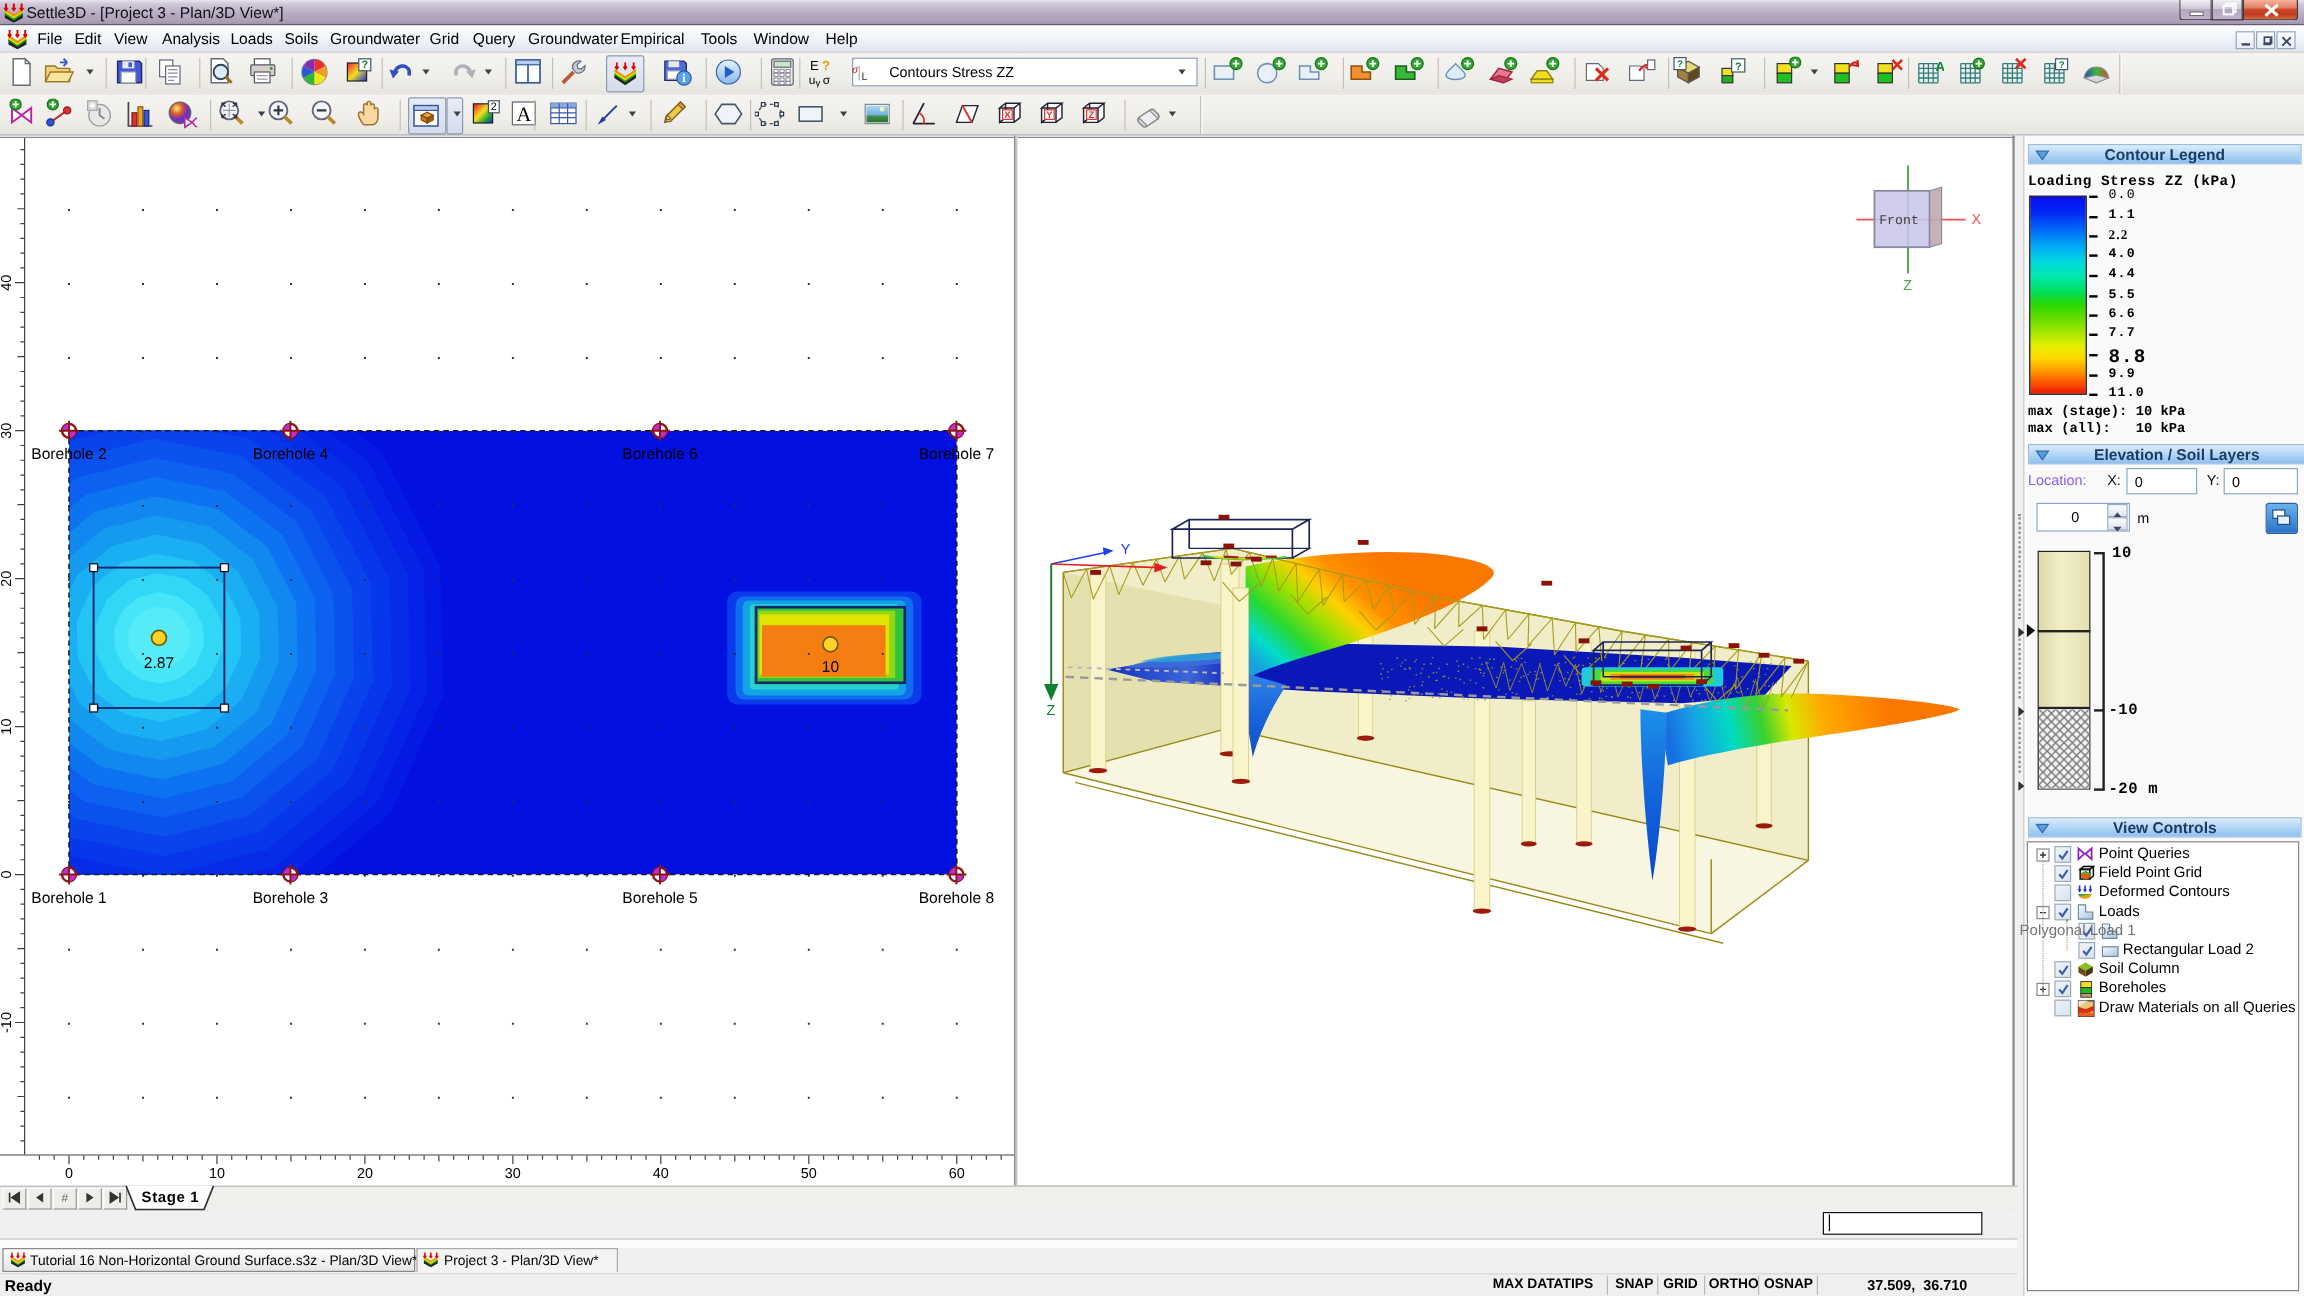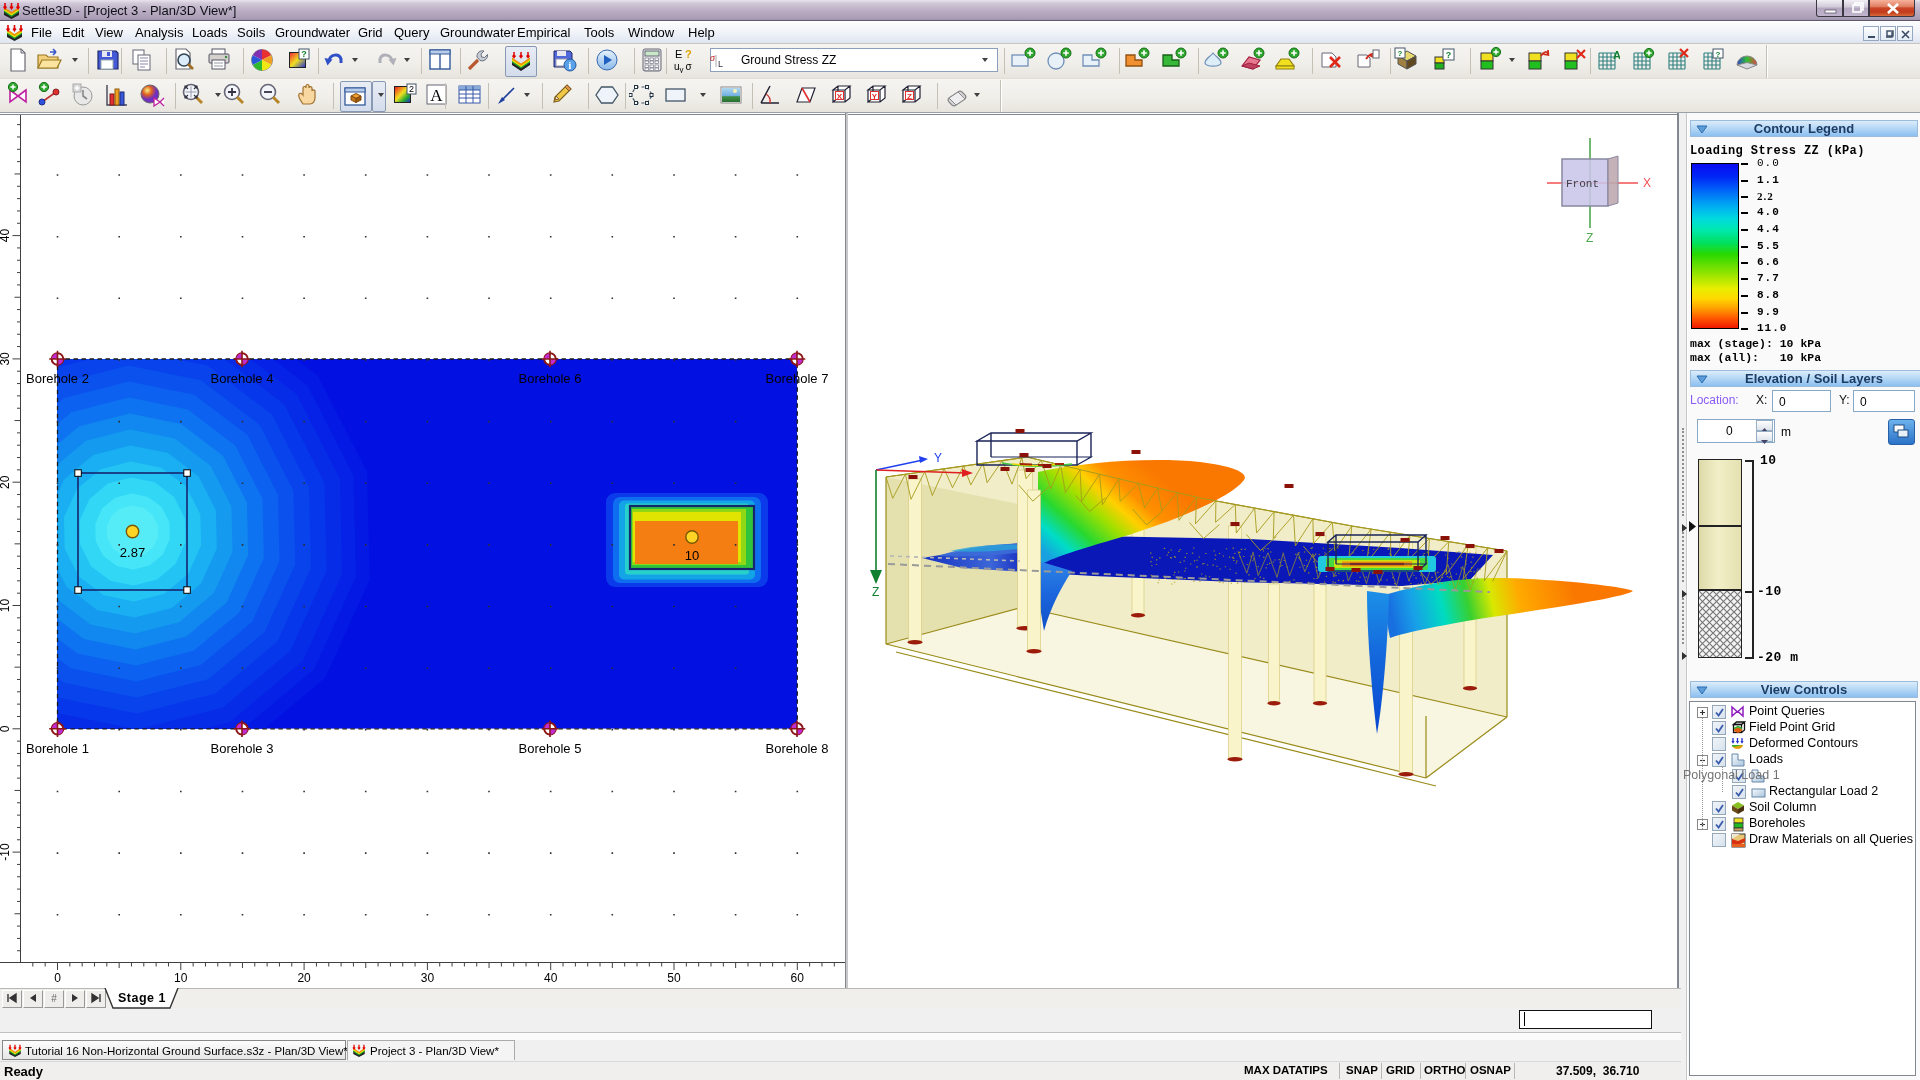--- a/index.html
+++ b/index.html
@@ -322,21 +322,21 @@
 <div class="sep1" style="left:634px;top:48px"></div>
 <div class="sep1" style="left:666px;top:48px"></div>
 <div class="sep1" style="left:1004px;top:48px"></div>
 <div class="sep1" style="left:1119px;top:48px"></div>
 <div class="sep1" style="left:1198px;top:48px"></div>
 <div class="sep1" style="left:1312px;top:48px"></div>
 <div class="sep1" style="left:1390px;top:48px"></div>
 <div class="sep1" style="left:1470px;top:48px"></div>
 <div class="sep1" style="left:1590px;top:48px"></div>
 <div class="abs" style="left:1766px;top:45px;width:2px;height:33px;border-left:1px solid #c3c0b6;border-right:1px solid #fff"></div>
-<div class="combo" style="left:710px;top:48px;width:288px;height:24px;line-height:22px;padding-left:30px">Ground Stress ZZ</div>
+<div class="combo" style="left:710px;top:48px;width:288px;height:24px;line-height:22px;padding-left:30px">Contours Stress ZZ</div>
 <div class="ti" style="left:708px;top:49px"><svg width="24" height="24">
       <text x="2" y="12" font-size="10" fill="#c02020" font-family="Liberation Serif" font-style="italic">σ</text>
       <text x="10" y="18" font-size="9" fill="#334" font-family="Liberation Sans">L</text>
       <line x1="8" y1="6" x2="8" y2="18" stroke="#aaa"></line>
     </svg></div>
 <div class="dd" style="left:982px;top:58px"></div>
 <div class="ti" style="left:5px;top:82px"><svg width="26" height="26" viewBox="0 0 26 26">
       <path d="M5,8 L13,14 L5,20 z" fill="#fff" stroke="#c020a0" stroke-width="1.6"></path>
       <path d="M21,8 L13,14 L21,20 z" fill="#fff" stroke="#c020a0" stroke-width="1.6"></path>
       <circle cx="8" cy="5" r="4.6" fill="#30a830" stroke="#187018"></circle>
@@ -789,21 +789,21 @@
 <div class="abs" style="left:1757px;top:206px;font-size:11px;font-weight:bold;font-family:'Liberation Mono',monospace;letter-spacing:1px">4.0</div>
 <div class="abs" style="left:1741px;top:229px;width:7px;height:1.5px;background:#000"></div>
 <div class="abs" style="left:1757px;top:223px;font-size:11px;font-weight:bold;font-family:'Liberation Mono',monospace;letter-spacing:1px">4.4</div>
 <div class="abs" style="left:1741px;top:246px;width:7px;height:1.5px;background:#000"></div>
 <div class="abs" style="left:1757px;top:240px;font-size:11px;font-weight:bold;font-family:'Liberation Mono',monospace;letter-spacing:1px">5.5</div>
 <div class="abs" style="left:1741px;top:262px;width:7px;height:1.5px;background:#000"></div>
 <div class="abs" style="left:1757px;top:256px;font-size:11px;font-weight:bold;font-family:'Liberation Mono',monospace;letter-spacing:1px">6.6</div>
 <div class="abs" style="left:1741px;top:278px;width:7px;height:1.5px;background:#000"></div>
 <div class="abs" style="left:1757px;top:272px;font-size:11px;font-weight:bold;font-family:'Liberation Mono',monospace;letter-spacing:1px">7.7</div>
 <div class="abs" style="left:1741px;top:295px;width:7px;height:1.5px;background:#000"></div>
-<div class="abs" style="left:1757px;top:289px;font-size:11px;font-weight:bold;font-family:'Liberation Mono',monospace;letter-spacing:1px">8.8</div>
+<div class="abs" style="left:1757px;top:289px;font-size:16px;font-weight:bold;font-family:'Liberation Mono',monospace;letter-spacing:1px">8.8</div>
 <div class="abs" style="left:1741px;top:312px;width:7px;height:1.5px;background:#000"></div>
 <div class="abs" style="left:1757px;top:306px;font-size:11px;font-weight:bold;font-family:'Liberation Mono',monospace;letter-spacing:1px">9.9</div>
 <div class="abs" style="left:1741px;top:328px;width:7px;height:1.5px;background:#000"></div>
 <div class="abs" style="left:1757px;top:322px;font-size:11px;font-weight:bold;font-family:'Liberation Mono',monospace;letter-spacing:1px">11.0</div>
 <div class="abs" style="left:1690px;top:337px;font-size:11.5px;font-weight:bold;font-family:'Liberation Mono',monospace">max (stage): 10 kPa</div>
 <div class="abs" style="left:1690px;top:351px;font-size:11.5px;font-weight:bold;font-family:'Liberation Mono',monospace">max (all):&nbsp;&nbsp; 10 kPa</div>
 <div class="abs" style="left:1690px;top:393px;font-size:12px;color:#8b5cf6">Location:</div>
 <div class="abs" style="left:1756px;top:393px;font-size:12px;color:#111">X:</div>
 <div class="abs" style="left:1772px;top:390px;width:59px;height:22px;background:#fff;border:1px solid #88a8c8;font-size:12px;padding:4px 0 0 6px">0</div>
 <div class="abs" style="left:1839px;top:393px;font-size:12px;color:#111">Y:</div>

